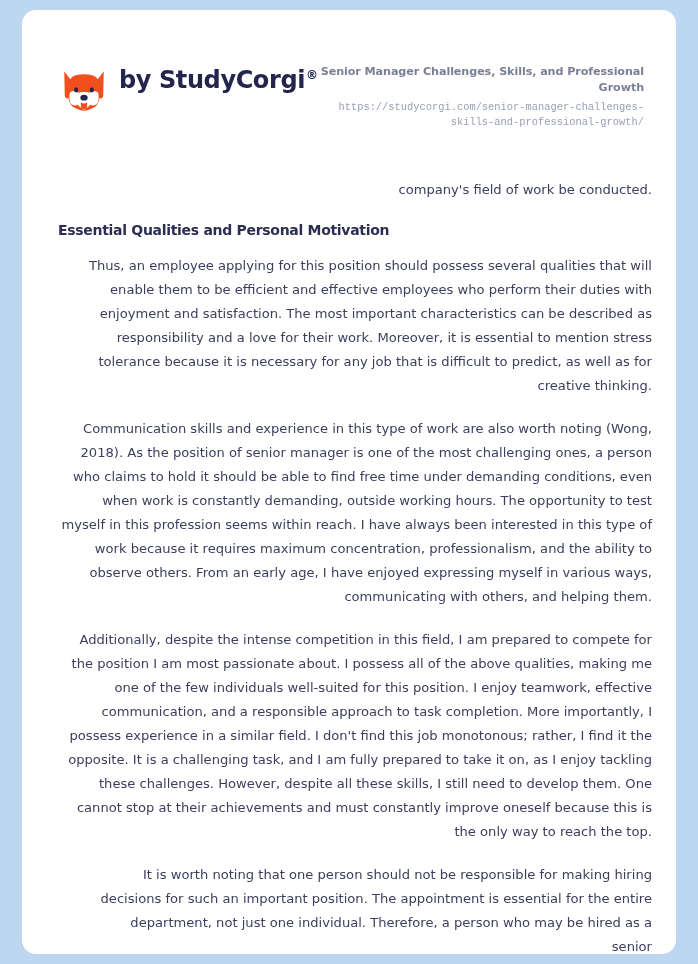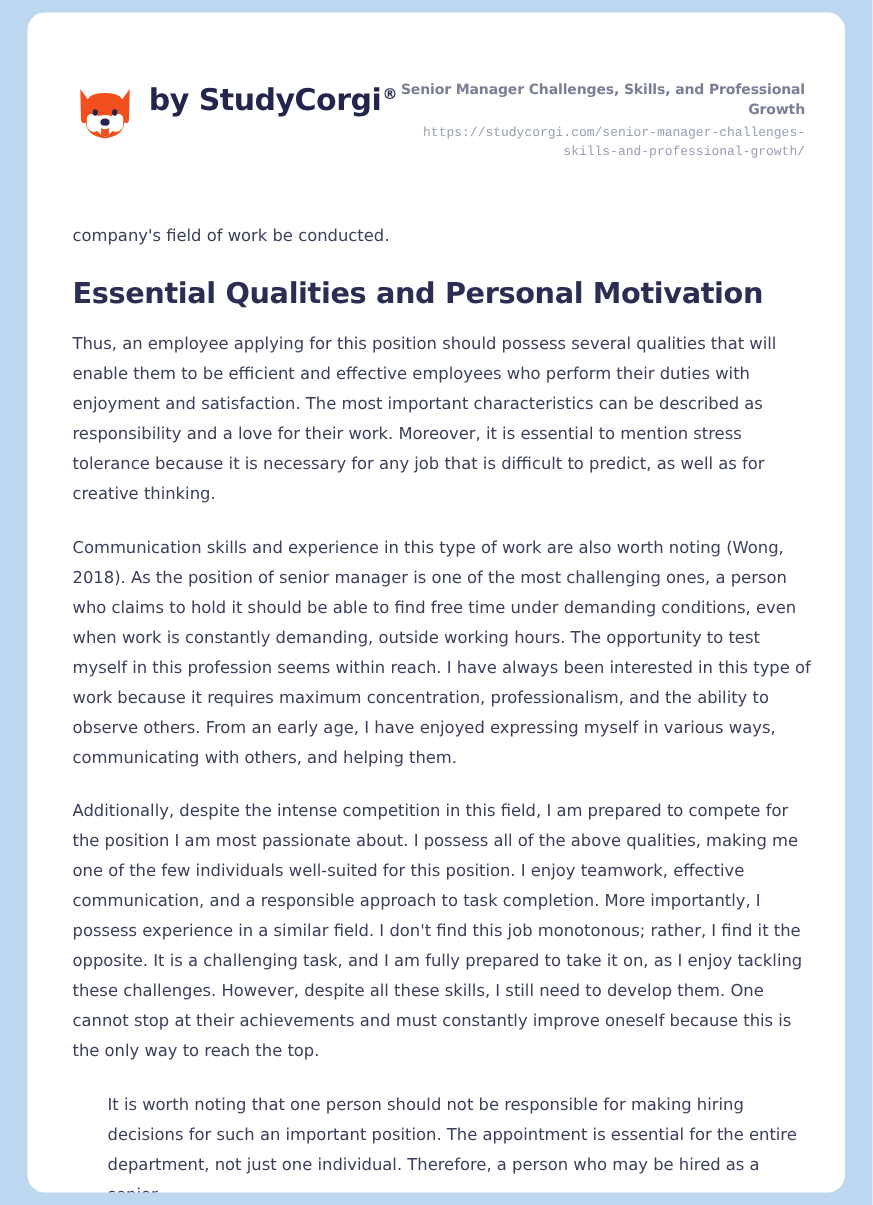--- a/index.html
+++ b/index.html
@@ -96,32 +96,32 @@
   .doc-body {
     padding: 0 24px 0 36px;
     margin-top: 48px;
   }
 
   .para {
     font-family: "DejaVu Sans", sans-serif;
     font-size: 13.1px;
     line-height: 24px;
     color: #3b3f5c;
-    text-align: left;
+    text-align: right;
     margin-bottom: 19px;
   }
 
   .para.continued {
     margin-bottom: 22px;
     margin-left: 28px;
   }
 
   .section-heading {
     font-family: "DejaVu Sans", sans-serif;
-    font-size: 23px;
+    font-size: 14px;
     font-weight: bold;
     color: #2b2d52;
     letter-spacing: -0.3px;
     margin: 20px 0 16px 0;
   }
 </style>
 </head>
 <body>
 
 <div class="page">

